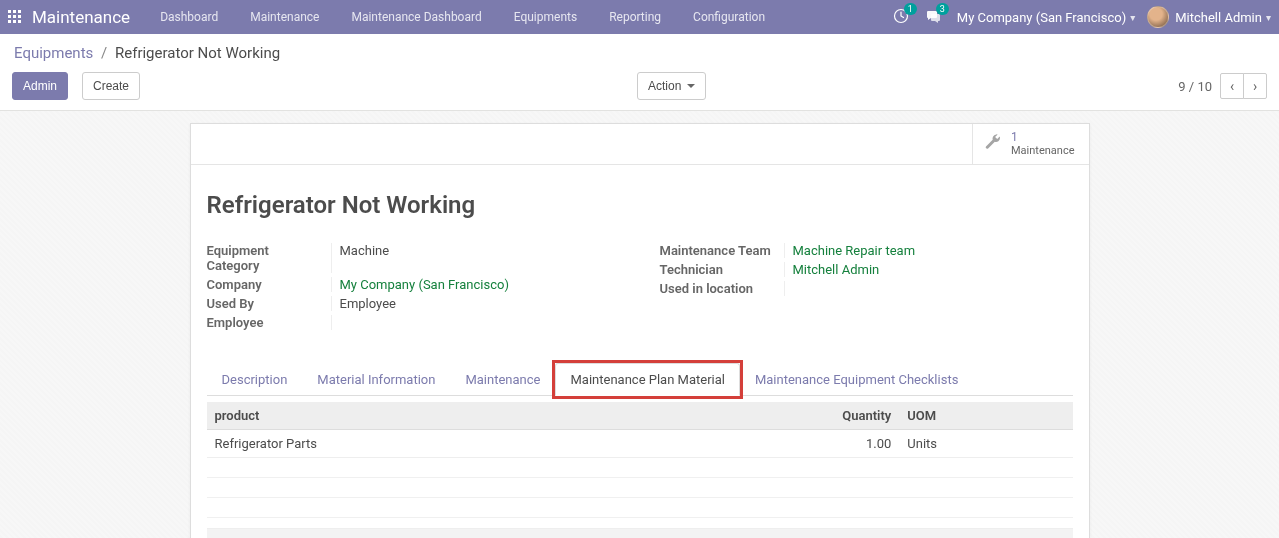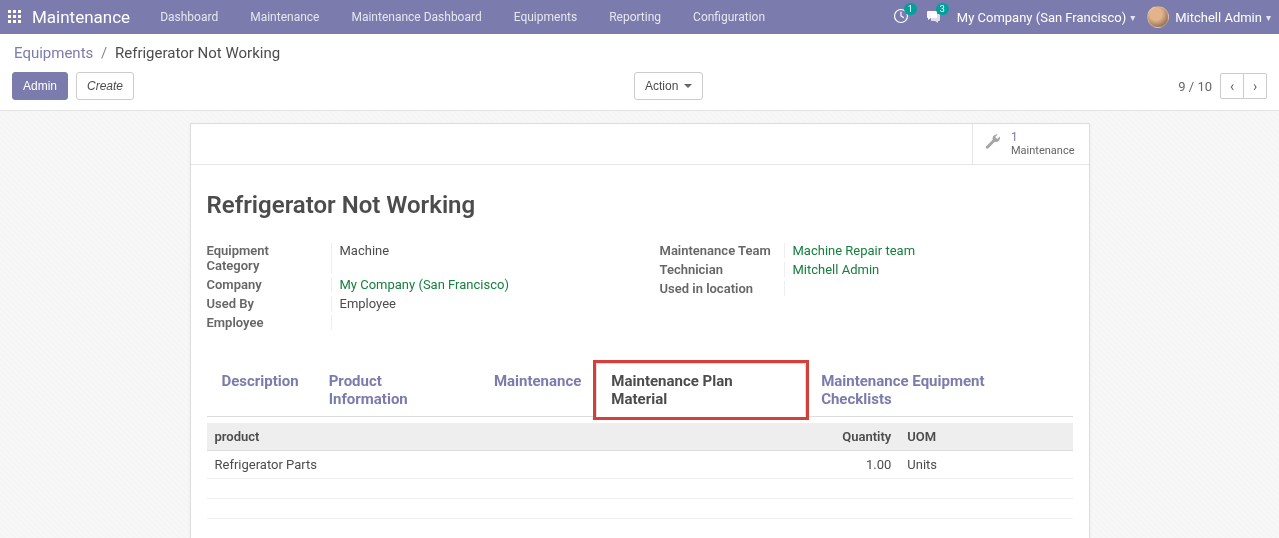--- a/index.html
+++ b/index.html
@@ -69,21 +69,21 @@
   .breadcrumb .sep { color:#888; padding:0 4px; }
   .control-row {
     display:flex; align-items:center; padding:6px 12px 10px 12px;
   }
   .btn {
     border:1px solid #ccc; background:#fff; color:#4c4c4c;
     padding:4px 10px; font-size:12px; border-radius:3px; cursor:pointer;
     line-height:18px;
   }
   .btn-primary { background:#7c7bad; border-color:#7c7bad; color:#fff; }
-  .btn + .btn { margin-left:8px;font-style:italic; }
+  .btn + .btn { margin-left:14px; }
   .btn.dropdown::after { content:""; display:inline-block; margin-left:6px; border:4px solid transparent; border-top-color:#666; position:relative; top:2px; }
   .cp-spacer { flex:1; }
   .pager { display:flex; align-items:center; gap:8px; color:#666; }
   .pager .chev {
     border:1px solid #ccc; background:#fff; width:24px; height:26px;
     display:inline-flex; align-items:center; justify-content:center; cursor:pointer; border-radius:2px;
     font-size:14px; color:#666;
   }
   .pager .chev + .chev { margin-left:-1px; border-top-left-radius:0; border-bottom-left-radius:0; }
   .pager .chev:first-of-type { border-top-right-radius:0; border-bottom-right-radius:0; }
@@ -124,22 +124,22 @@
   .field-row { display:flex; margin-bottom:4px; font-size:13px; align-items:flex-start; }
   .field-label { width:125px; font-weight:600; color:#666; padding-right:8px; border-right:1px solid #eee; }
   .field-value { padding-left:8px; color:#4c4c4c; flex:1; }
   .field-value.link { color:#15803d; cursor:pointer; }
 
   .tabs {
     margin-top:28px; border-bottom:1px solid #ddd;
     display:flex; gap:0;
   }
   .tab {
-    padding:8px 14px; font-size:15px; color:#7c7bad; cursor:pointer;
-    border:1px solid transparent; position:relative; top:1px;font-weight:bold;
+    padding:8px 14px; font-size:13px; color:#7c7bad; cursor:pointer;
+    border:1px solid transparent; position:relative; top:1px;
   }
   .tab.active {
     color:#4c4c4c; border-color:#ddd; border-bottom-color:#fff; background:#fff;
     border-radius:3px 3px 0 0;
   }
   .tab.highlight-box { position:relative; }
   .tab.highlight-box::after {
     content:""; position:absolute; top:-4px; left:-4px; right:-4px; bottom:-4px;
     border:3px solid #d43f3a; pointer-events:none;
   }
@@ -295,21 +295,21 @@
             </div>
             <div class="field-row">
               <div class="field-label">Used in location</div>
               <div class="field-value"></div>
             </div>
           </div>
         </div>
 
         <div class="tabs">
           <div class="tab">Description</div>
-          <div class="tab">Product Information</div>
+          <div class="tab">Material Information</div>
           <div class="tab">Maintenance</div>
           <div class="tab active highlight-box">Maintenance Plan Material</div>
           <div class="tab">Maintenance Equipment Checklists</div>
         </div>
 
         <div class="table-wrap">
           <table class="list">
             <thead>
               <tr>
                 <th style="width:60%">product</th>

